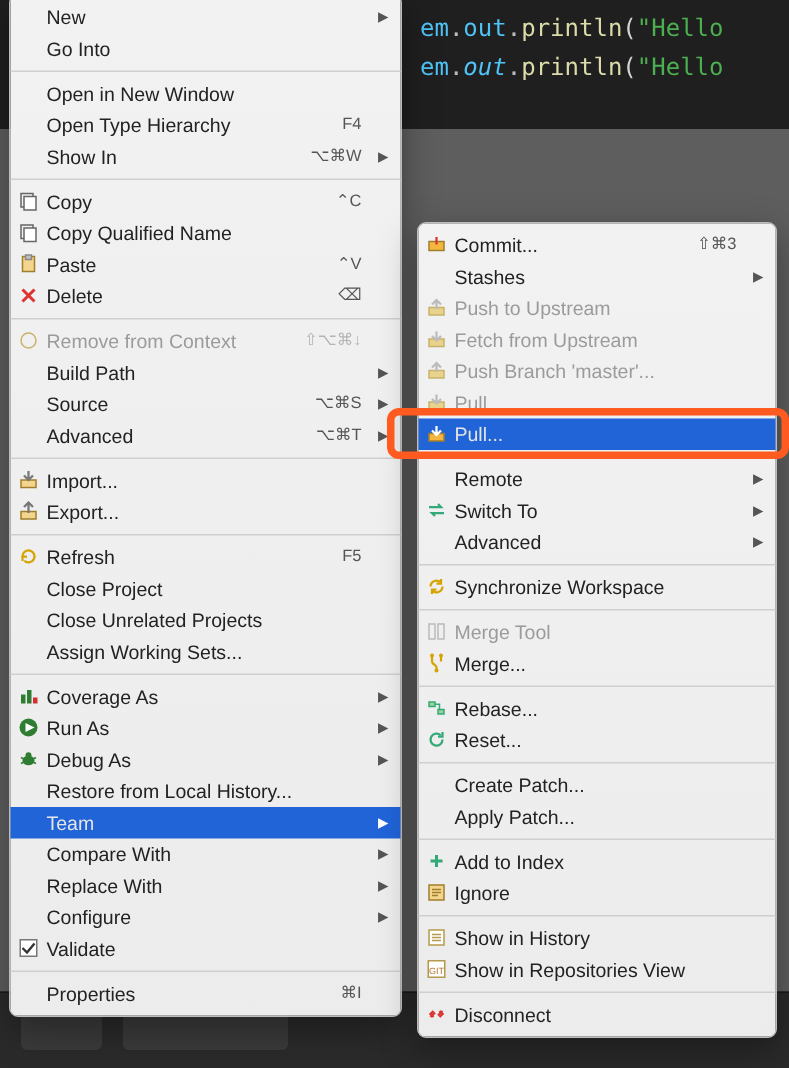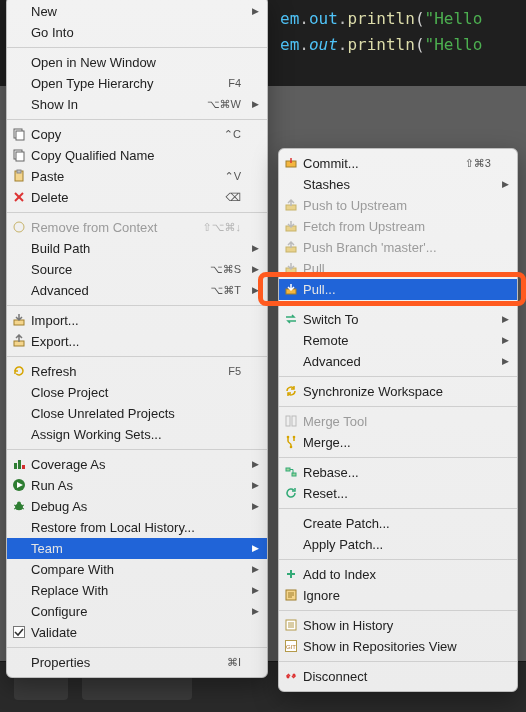--- a/index.html
+++ b/index.html
@@ -186,26 +186,26 @@
             <path d="M7 2v6 M4 5l3 3 3-3" fill="none" stroke="#bbb" stroke-width="1.5"></path>
           </svg>
         </span><span class="label">Pull</span></div>
     <div class="row selected"><span class="icon">
           <svg viewBox="0 0 14 14">
             <rect x="2" y="7" width="10" height="5" fill="#f4b63f" stroke="#a07f2c"></rect>
             <path d="M7 2v6 M4 5l3 3 3-3" fill="none" stroke="#fff" stroke-width="1.5"></path>
           </svg>
         </span><span class="label">Pull...</span></div>
     <div class="sep"></div>
+    <div class="row submenu"><span class="label">Remote</span></div>
     <div class="row submenu"><span class="icon">
           <svg viewBox="0 0 14 14">
             <path d="M2 5h8l-2-2 M12 9H4l2 2" fill="none" stroke="#3a7" stroke-width="1.5"></path>
           </svg>
         </span><span class="label">Switch To</span></div>
-    <div class="row submenu"><span class="label">Remote</span></div>
     <div class="row submenu"><span class="label">Advanced</span></div>
     <div class="sep"></div>
     <div class="row"><span class="icon">
           <svg viewBox="0 0 14 14">
             <path d="M3 7a4 4 0 0 1 7-2.5M11 7a4 4 0 0 1-7 2.5" fill="none" stroke="#d6a400" stroke-width="1.5"></path>
             <path d="M10 2v3h-3M4 12v-3h3" fill="none" stroke="#d6a400" stroke-width="1.5"></path>
           </svg>
         </span><span class="label">Synchronize Workspace</span></div>
     <div class="sep"></div>
     <div class="row disabled"><span class="icon">

